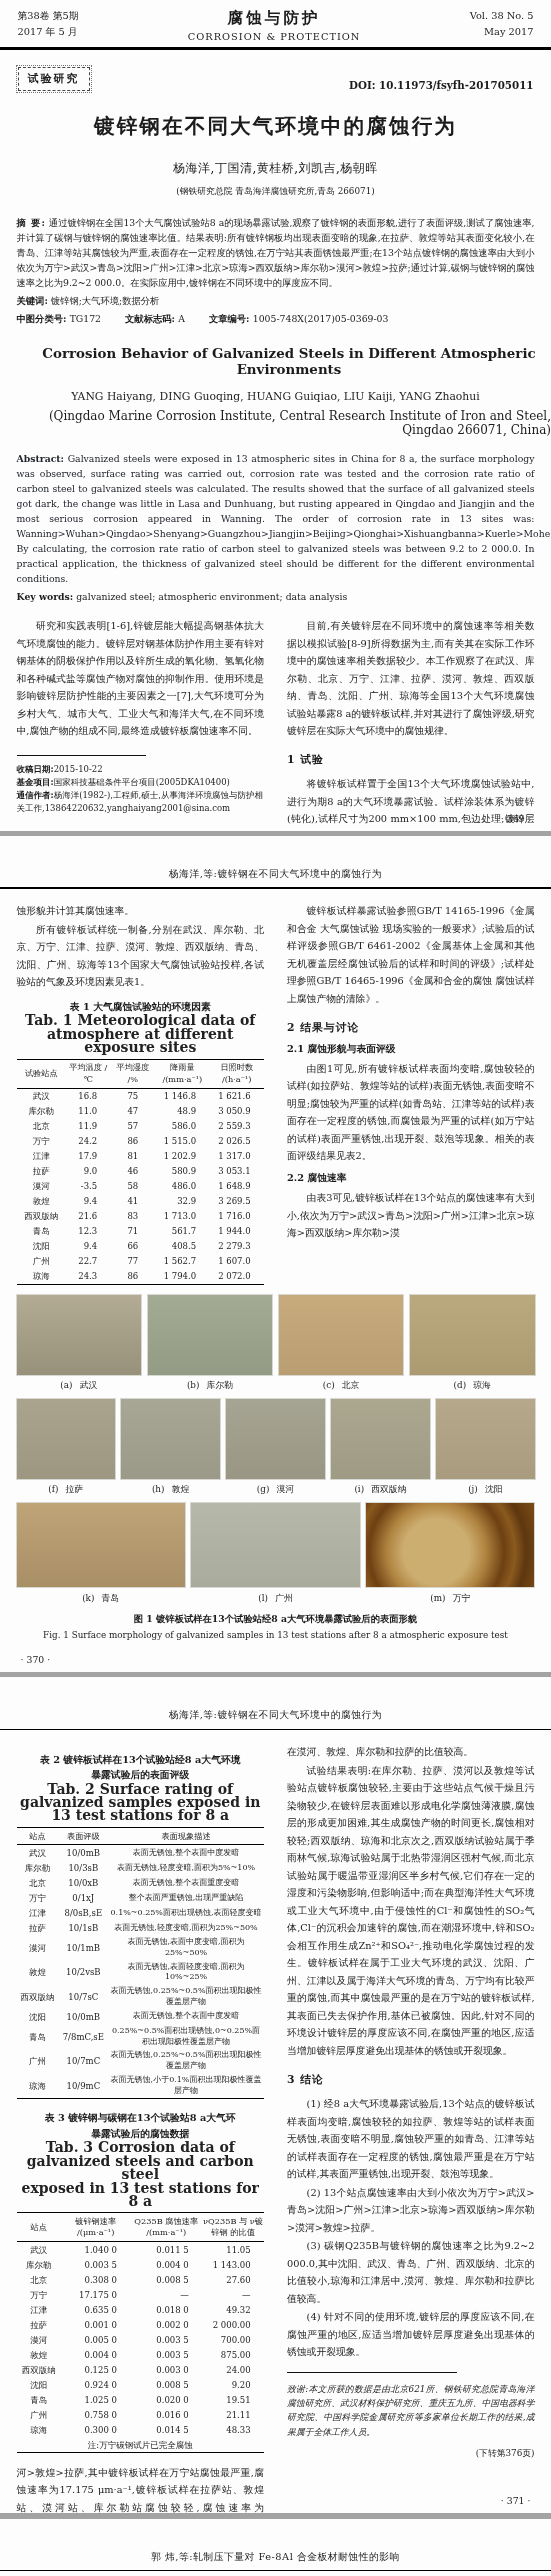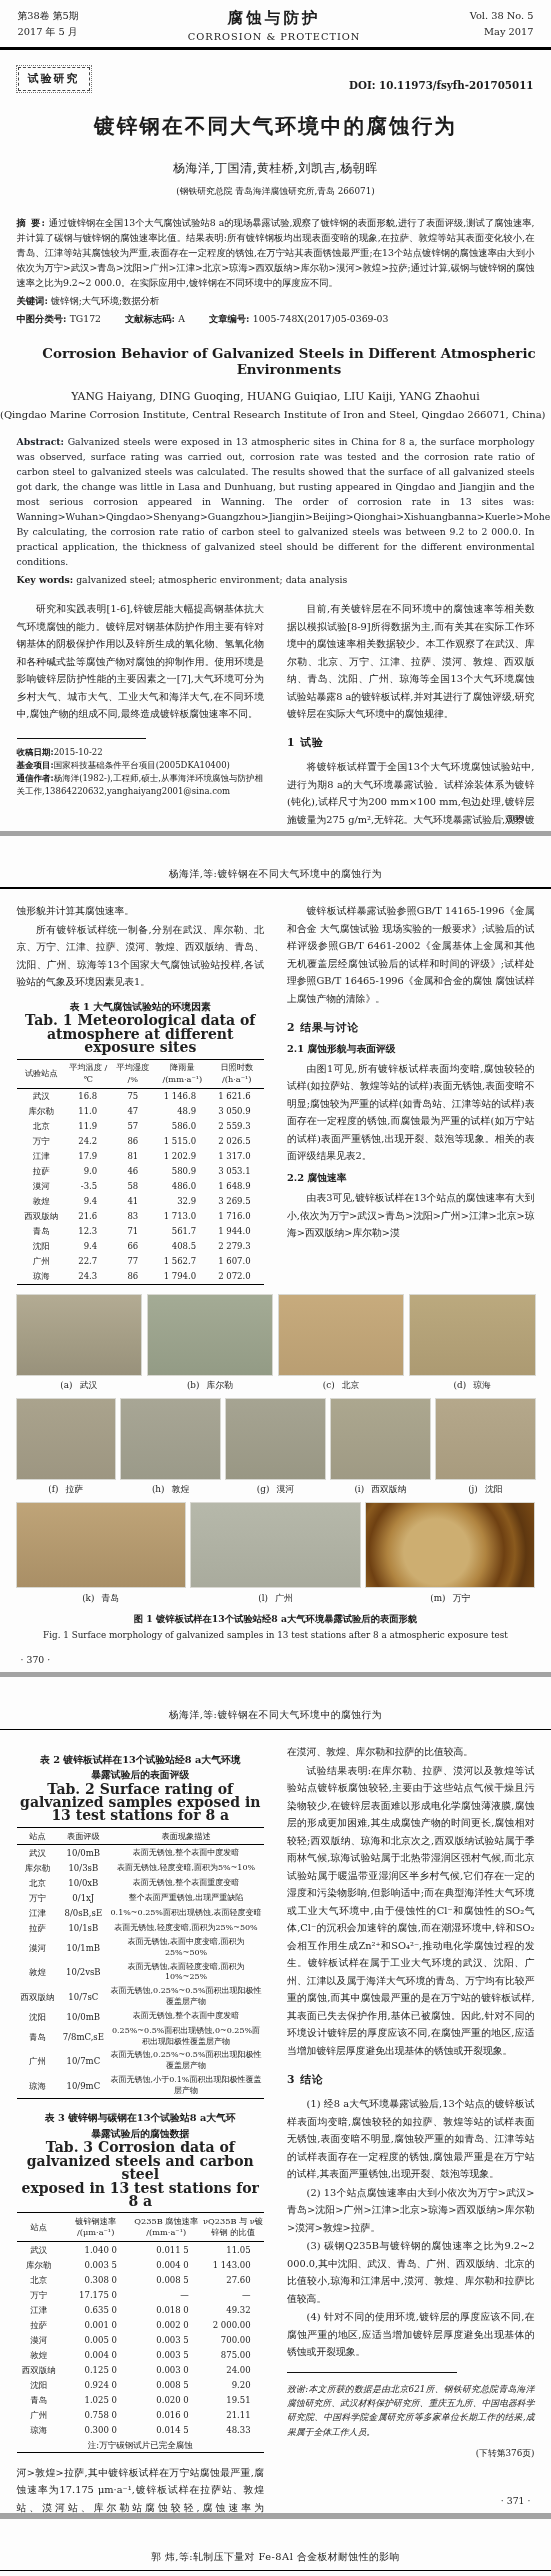--- a/index.html
+++ b/index.html
@@ -23,21 +23,21 @@
   .doi{font-size:10.3px;font-weight:bold;}
   .art-title{text-align:center;font-size:20.6px;font-weight:bold;letter-spacing:2.1px;margin-top:20.6px;}
   .authors{text-align:center;font-size:12px;margin-top:20.6px;letter-spacing:0.5px;}
   .affil{text-align:center;font-size:8.8px;margin-top:8.2px;color:#222;}
   .abs{margin:17.5px 16.5px 0 16.5px;font-size:9.3px;line-height:15px;text-align:justify;}
   .abs b{letter-spacing:1px;}
   .kwline{margin:3.1px 16.5px 0 16.5px;font-size:9.3px;line-height:15px;}
   .metaline{margin:5.2px 16.5px 0 16.5px;font-size:9.3px;display:flex;gap:24px;}
   .en-title{text-align:center;font-size:13.4px;font-weight:bold;margin-top:18.5px;padding-left:27px;}
   .en-authors{text-align:center;font-size:10.8px;margin-top:13.4px;}
-  .en-affil{text-align:left;font-size:10px;margin-top:6.2px;}
+  .en-affil{text-align:right;font-size:12px;margin-top:6.2px;}
   .en-abs{margin:13.4px 16.5px 0 16.5px;font-size:9.3px;line-height:15px;text-align:justify;color:#20242c;}
   
   .cols{display:flex;gap:23px;padding:0 16.5px;margin-top:13.4px;align-items:flex-start;}
   .col{flex:1;min-width:0;}
   .para{font-size:9.8px;line-height:17.5px;text-align:justify;text-indent:2em;margin:0 0 1px 0;}
   .para.noind{text-indent:0;}
   .h2{font-size:10.8px;font-weight:bold;margin:13.4px 0 8.2px 0;letter-spacing:1px;}
   .h3{font-size:9.8px;font-weight:bold;margin:7.2px 0 4.1px 0;}
   .footnote{margin-top:15.5px;font-size:8.5px;line-height:13px;}
   .fn-rule{width:129px;border-top:0.8px solid #111;margin-bottom:6.2px;}

